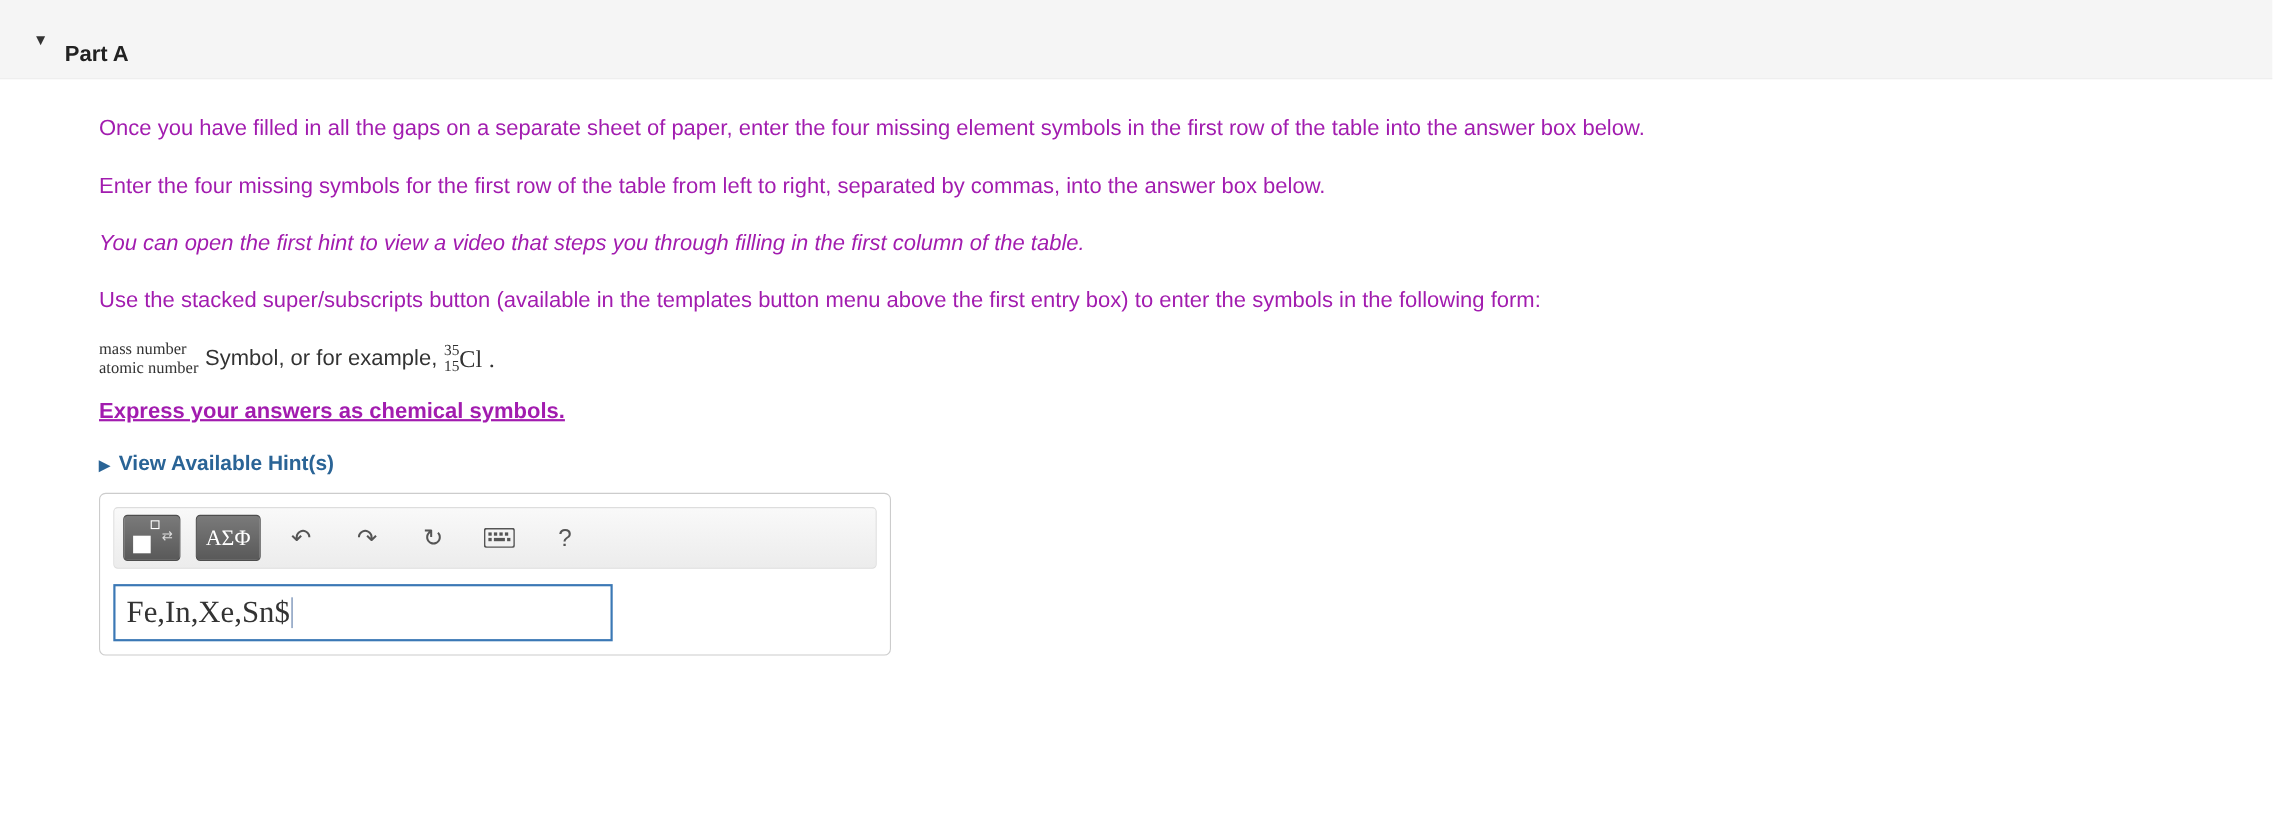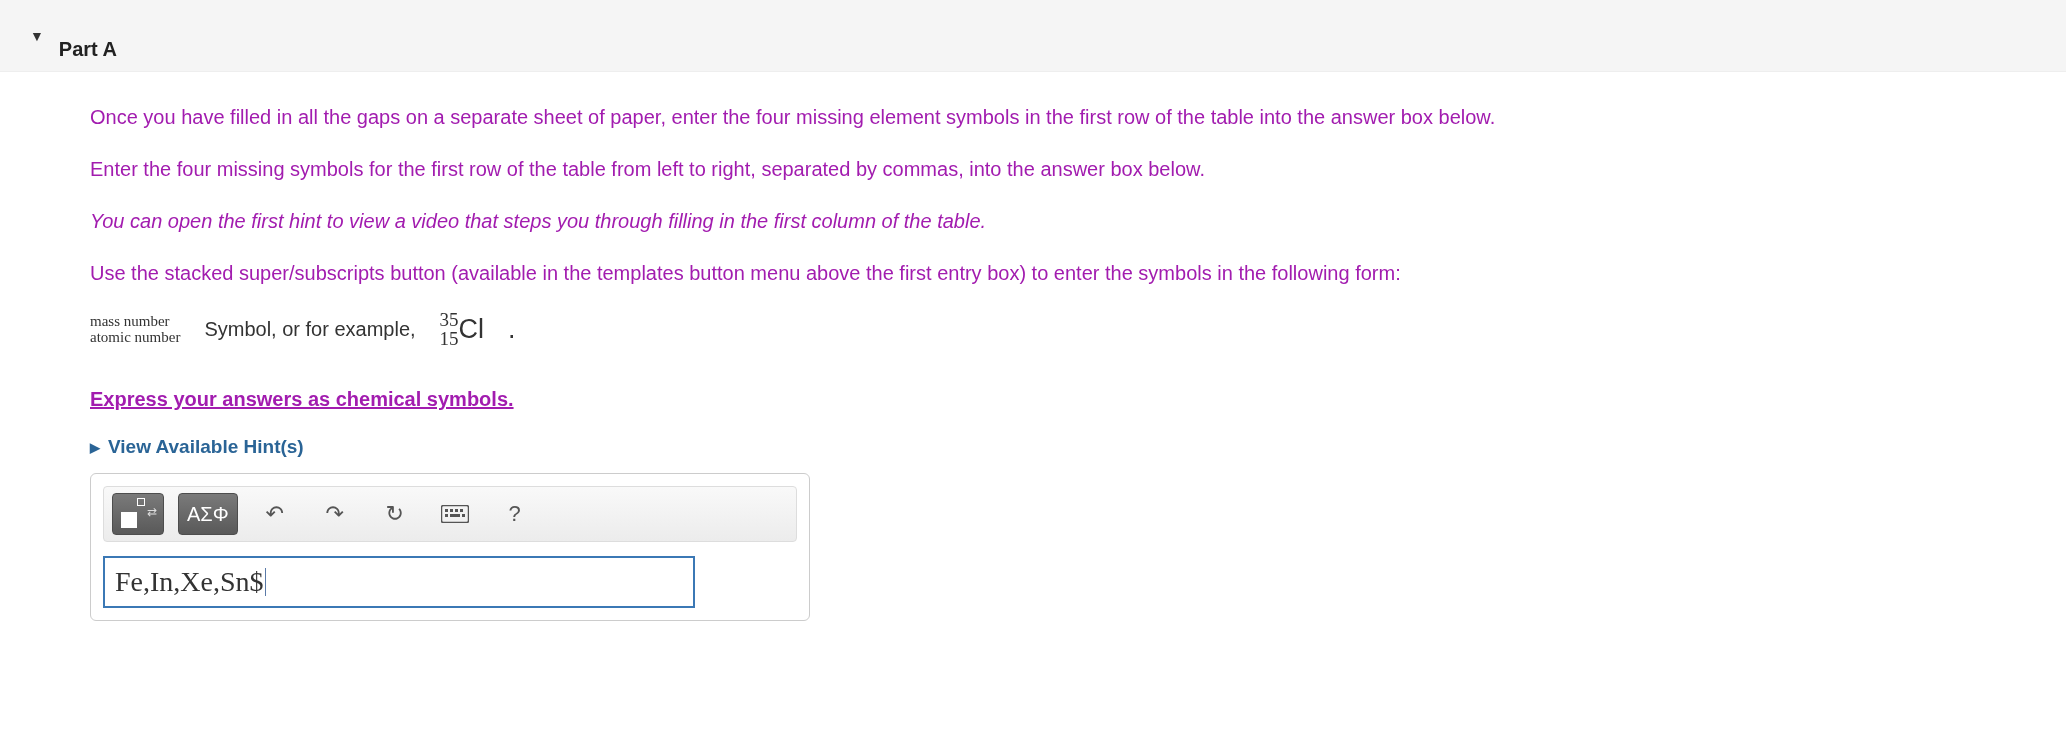--- a/index.html
+++ b/index.html
@@ -33,41 +33,41 @@
     margin-bottom: 22px;
     line-height: 1.5;
     color: #a21caf;
   }
   .italic { font-style: italic; }
   .bold { font-weight: bold; text-decoration: underline; }
   .isotope-line {
     display: flex;
     align-items: center;
     flex-wrap: wrap;
-    gap: 24px;
-    margin-bottom: 36px;
+    gap: 6px;
+    margin-bottom: 16px;
   }
   .stack {
     display: inline-flex;
     flex-direction: column;
     font-family: 'Times New Roman', serif;
     font-size: 15px;
     line-height: 1.1;
     text-align: left;
     color: #333;
   }
   .serif-symbol {
-    font-family: Liberation Sans, sans-serif;
-    font-size: 27px;
+    font-family: Liberation Serif, serif;
+    font-size: 22px;
   }
   .stack-small {
     display: inline-flex;
     flex-direction: column;
     font-family: 'Times New Roman', serif;
-    font-size: 19px;
+    font-size: 14px;
     line-height: 1;
     text-align: right;
   }
   .hints-link {
     display: flex;
     align-items: center;
     gap: 8px;
     color: #2a6496;
     font-weight: bold;
     cursor: pointer;
@@ -133,28 +133,28 @@
   .supsub-icon .arrows {
     position: absolute;
     right: -2px;
     top: 8px;
     font-size: 12px;
     color: #ddd;
     line-height: 0.8;
   }
   .greek {
     color: #fff;
-    font-family: Liberation Sans, sans-serif;
+    font-family: Liberation Serif, serif;
     font-size: 20px;
   }
   .keyboard-icon svg { display:block; }
   .input-field {
     border: 2px solid #3b78b5;
     padding: 8px 10px;
-    width: 592px;
+    width: 454px;
     font-family: 'Times New Roman', serif;
     font-size: 28px;
     color: #333;
     min-height: 48px;
     display: flex;
     align-items: center;
   }
   .cursor {
     display:inline-block;
     width:1px;

